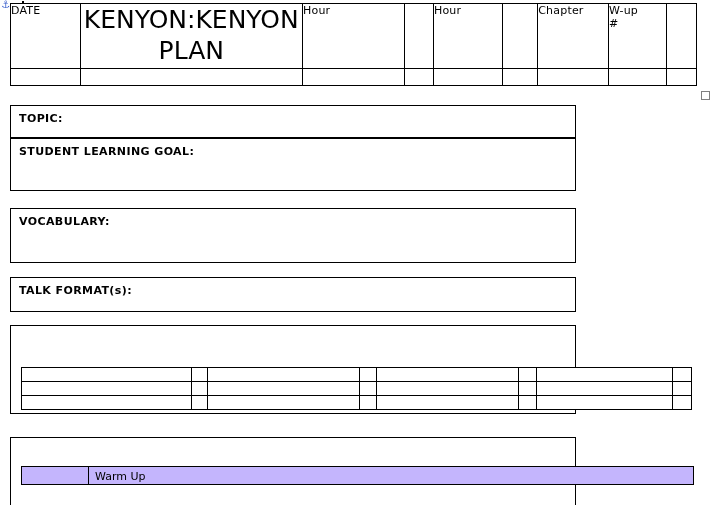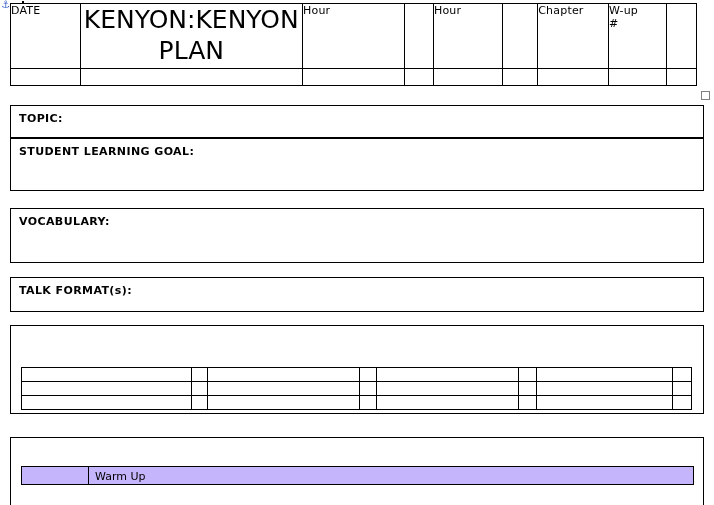--- a/index.html
+++ b/index.html
@@ -97,21 +97,21 @@
     letter-spacing: 0px;
     padding: 4px 2px 0 2px;
   }
   .hrow-tall { height: 65px; }
   .hrow-short { height: 17px; }
 
   
   .sect {
     position: absolute;
     left: 10px;
-    width: 694px;
+    width: 566px;
     border: 1px solid #000000;
     box-sizing: border-box;
     background: #ffffff;
   }
   .sect-label {
     font-family: "DejaVu Sans", sans-serif;
     font-weight: bold;
     font-size: 11px;
     line-height: 13px;
     letter-spacing: 0.4px;

